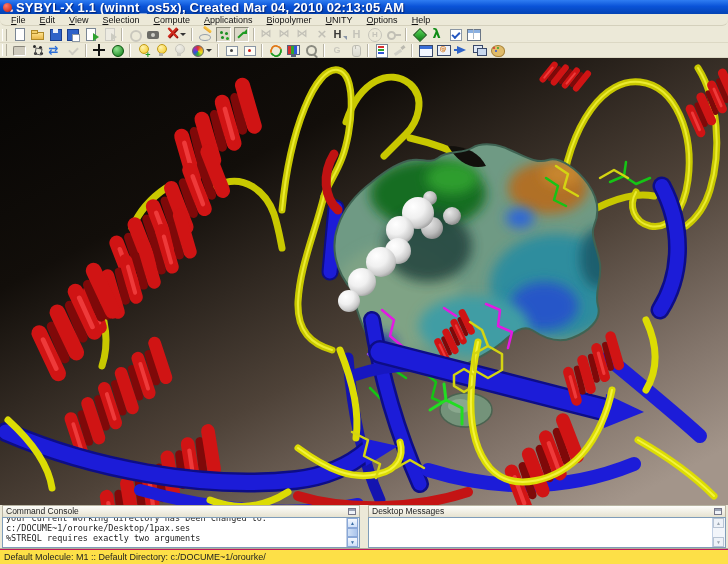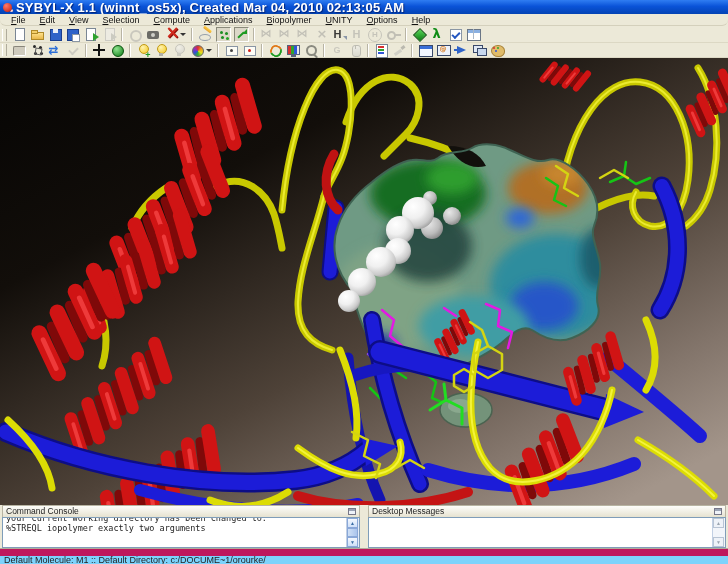--- a/index.html
+++ b/index.html
@@ -119,21 +119,21 @@
   .panel-body{position:relative;height:31px;background:#fff;border:1px solid #7f9db9;box-sizing:border-box;overflow:hidden;}
   .console-lines{position:absolute;left:3px;top:-5px;right:14px;font-family:"DejaVu Sans Mono","Liberation Mono",monospace;font-size:8.5px;line-height:10px;color:#222;white-space:nowrap;}
   .vscroll{position:absolute;right:0;top:0;width:12px;height:29px;background:#e4ecf9;border-left:1px solid #c2d0e4;}
   .vs-up,.vs-down{position:absolute;left:0;width:11px;height:10px;background:linear-gradient(#f4f8fe,#cfe0f8);border:1px solid #8aa8d8;box-sizing:border-box;text-align:center;font-size:5px;line-height:8px;color:#3a6ea5;}
   .vs-up{top:0;} .vs-down{bottom:0;}
   .vs-thumb{position:absolute;left:0;top:10px;width:11px;height:9px;background:linear-gradient(90deg,#cfe0f6,#aac4ec);border:1px solid #8aa8d8;box-sizing:border-box;}
   .vscroll.dim .vs-up,.vscroll.dim .vs-down{color:#9aa4b0;border-color:#b8c4d4;background:#eef2f8;}
   .vscroll.dim{background:#f2f5fa;}
 
   
-  #statusbar{left:0;top:549px;width:728px;height:15px;background:#7dd3fc;border-top:7px solid #be185d;box-shadow:0 -1px 0 #b0ac9c;display:flex;align-items:center;padding-left:4px;box-sizing:border-box;}
+  #statusbar{left:0;top:549px;width:728px;height:15px;background:#fde047;border-top:1px solid #be185d;box-shadow:0 -1px 0 #b0ac9c;display:flex;align-items:center;padding-left:4px;box-sizing:border-box;}
   #statusbar .status-text{font-size:9px;color:#222;}
 </style>
 </head>
 <body>
 
 <div id="titlebar" class="px">
   <span class="app-icon"></span>
   <span class="title-text">SYBYL-X 1.1 (winnt_os5x), Created Mar 04, 2010 02:13:05 AM</span>
 </div>
 
@@ -532,21 +532,22 @@
 
 <div id="panels" class="px">
   <div id="console-panel" class="panel">
     <div class="panel-header">
       <span class="panel-title">Command Console</span>
       <span class="panel-pin"></span>
     </div>
     <div class="panel-body">
       <div class="console-lines" id="console-lines">
           <div class="console-line">your current working directory has been changed to:</div>
-          <div class="console-line">%STREQL iopolymer exactly two arguments</div>
+          <div class="console-line">c:/DOCUME~1/orourke/Desktop/1pax.ses</div>
+          <div class="console-line">%STREQL requires exactly two arguments</div>
         </div>
       <div class="vscroll">
         <div class="vs-up">▲</div>
         <div class="vs-thumb"></div>
         <div class="vs-down">▼</div>
       </div>
     </div>
   </div>
   <div id="sysmsg-panel" class="panel">
     <div class="panel-header">

